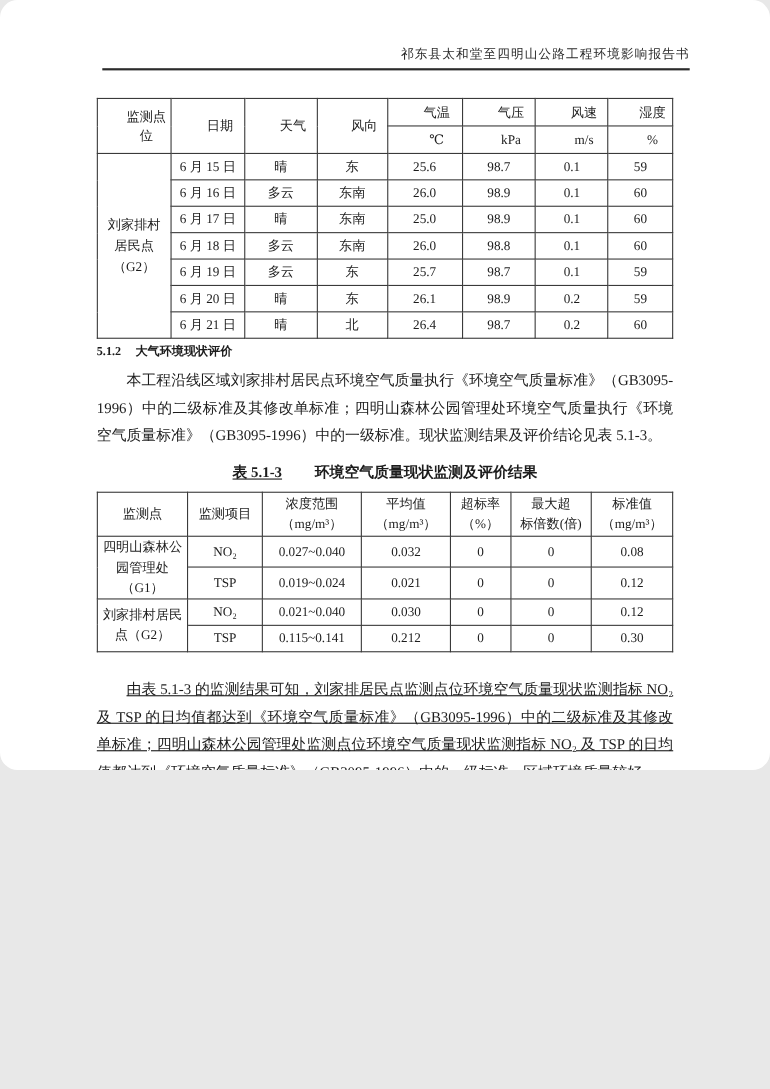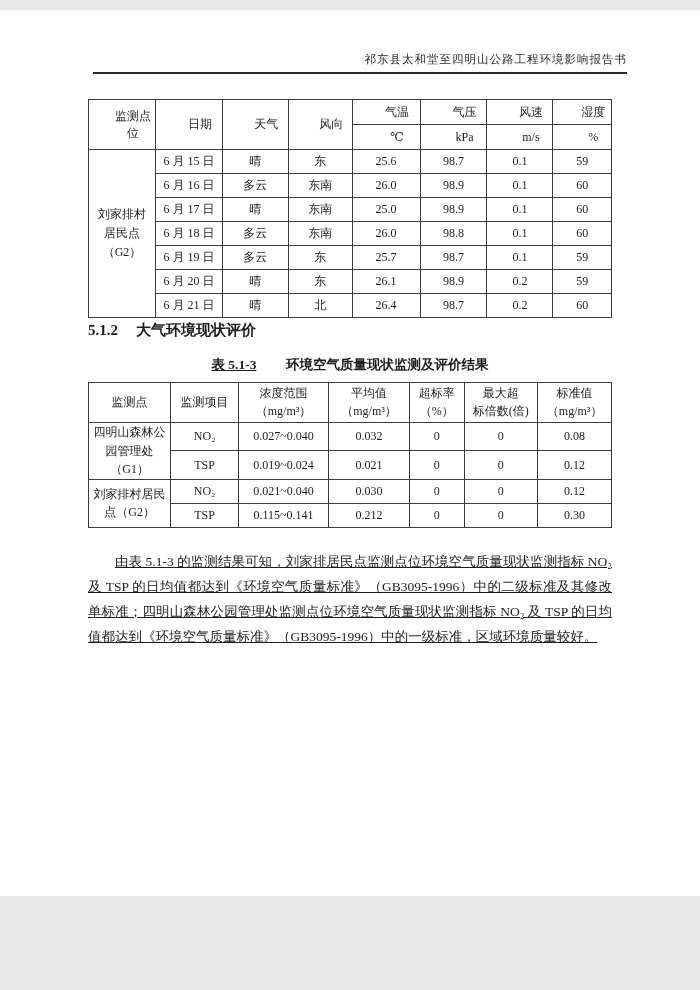--- a/index.html
+++ b/index.html
@@ -1,25 +1,26 @@
 <!DOCTYPE html>
 <html><head>
 <meta charset="utf-8">
 <style>
   * { box-sizing: border-box; }
   html, body { margin: 0; padding: 0; background: #e8e8e8; }
   .page {
     width: 700px;
-    height: 886px;
-    margin: 10px auto;
+    height: 700px;
+    margin: 0 auto;
     background: #ffffff;
     position: relative;
     font-family: "Liberation Serif", "DejaVu Serif", serif;
     color: #1c1c1c;
     padding: 42px 88px 0 88px;
+    border-radius: 16px;
   }
   
   .doc-header {
     text-align: right;
     font-size: 11.5px;
     letter-spacing: 1px;
     color: #2a2a2a;
     padding-bottom: 5px;
     border-bottom: 2px solid #2b2b2b;
     margin: 0 -15px 0 5px;
@@ -51,21 +52,21 @@
   .body-text {
     font-size: 13.5px;
     line-height: 25px;
     text-align: justify;
     text-indent: 2em;
     margin: 0;
   }
   .p-first { margin-top: 19px; }
   .p-last  { margin-top: 21px; text-decoration: underline; }
   .section-heading {
-    font-size: 15px;
+    font-size: 11px;
     font-weight: bold;
     line-height: 25px;
     margin: 0;
   }
   .section-heading .sec-num { margin-right: 1.2em; }
   .table-caption {
     text-align: center;
     font-weight: bold;
     font-size: 13.5px;
     line-height: 22px;
@@ -186,20 +187,21 @@
         <td>60</td>
       </tr>
     </tbody>
   </table>
 
 
   <h3 class="section-heading">
     <span class="sec-num">5.1.2</span><span>大气环境现状评价</span>
   </h3>
 
+  <p class="body-text">本工程沿线区域刘家排村居民点环境空气质量执行《环境空气质量标准》（GB3095-1996）中的二级标准及其修改单标准；四明山森林公园管理处环境空气质量执行《环境空气质量标准》（GB3095-1996）中的一级标准。现状监测结果及评价结论见表 5.1-3。</p>
 
   <div class="table-caption">
     <span class="cap-label">表 5.1-3</span><span>环境空气质量现状监测及评价结果</span>
   </div>
 
   <table class="air-table">
     <colgroup>
       <col style="width:15.7%">
         <col style="width:13.0%">
         <col style="width:17.2%">

